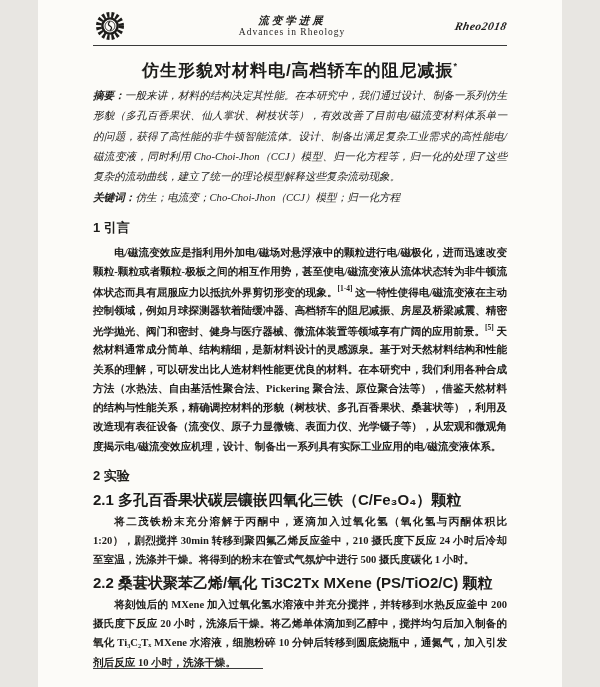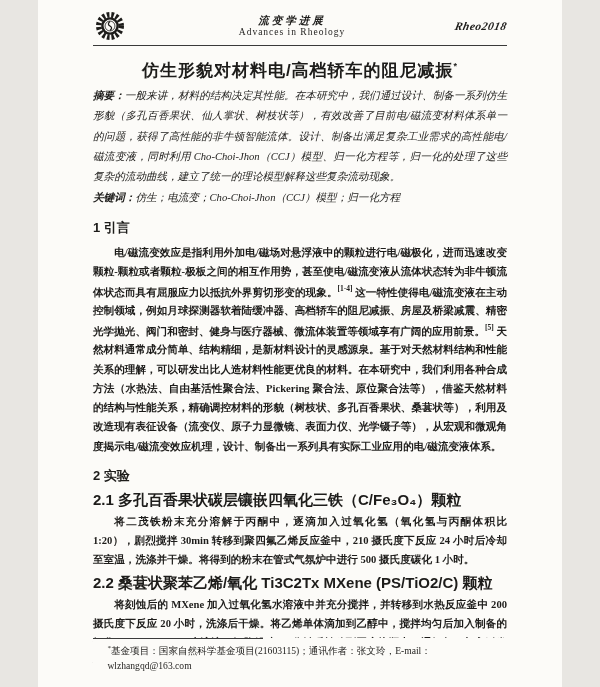--- a/index.html
+++ b/index.html
@@ -110,16 +110,15 @@
   <h3 class="subsec-heading">2.1 多孔百香果状碳层镶嵌四氧化三铁（C/Fe₃O₄）颗粒</h3>
   <p class="body-par">将二茂铁粉末充分溶解于丙酮中，逐滴加入过氧化氢（氧化氢与丙酮体积比 1:20），剧烈搅拌 30min 转移到聚四氟乙烯反应釜中，210 摄氏度下反应 24 小时后冷却至室温，洗涤并干燥。将得到的粉末在管式气氛炉中进行 500 摄氏度碳化 1 小时。</p>
 
   <h3 class="subsec-heading">2.2 桑葚状聚苯乙烯/氧化 Ti3C2Tx MXene (PS/TiO2/C) 颗粒</h3>
   <p class="body-par">将刻蚀后的 MXene 加入过氧化氢水溶液中并充分搅拌，并转移到水热反应釜中 200 摄氏度下反应 20 小时，洗涤后干燥。将乙烯单体滴加到乙醇中，搅拌均匀后加入制备的氧化 Ti₃C₂Tₓ MXene 水溶液，细胞粉碎 10 分钟后转移到圆底烧瓶中，通氮气，加入引发剂后反应 10 小时，洗涤干燥。</p>
 
   <p class="body-par fig-par"></p>
 
   <div class="footnote">
     <div class="footnote-rule"></div>
-    <p class="footnote-text"><sup>*</sup><span>基金项目：国家自然科学基金项目(21603115)；通讯作者：张文玲，E-mail：wlzhangqd@163.com</span></p>
   </div>
 
 </div>
 
 </body></html>

